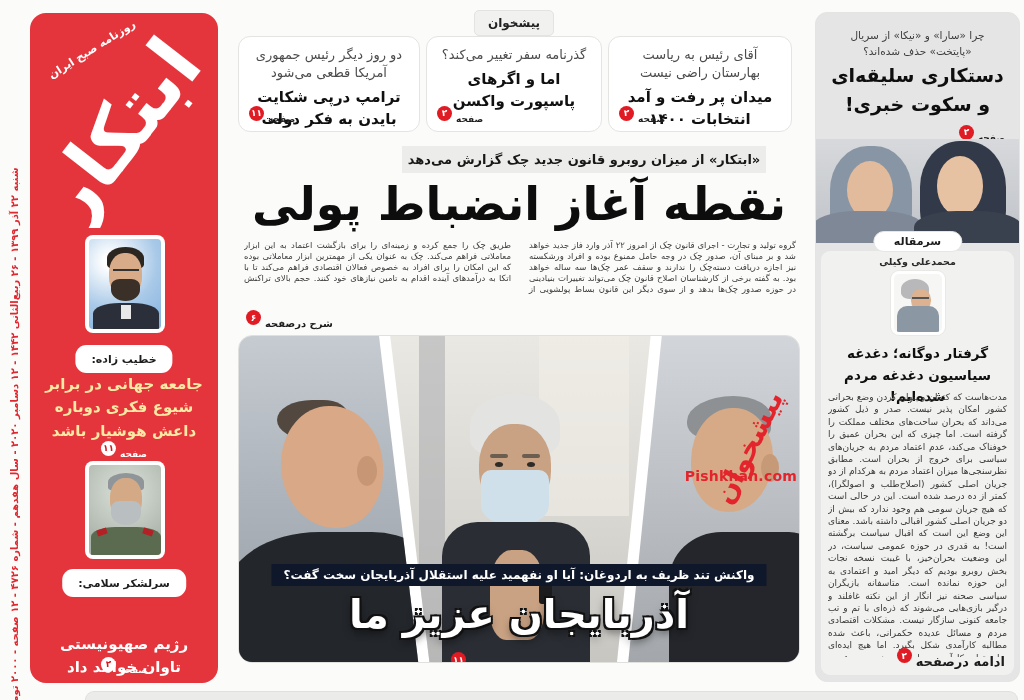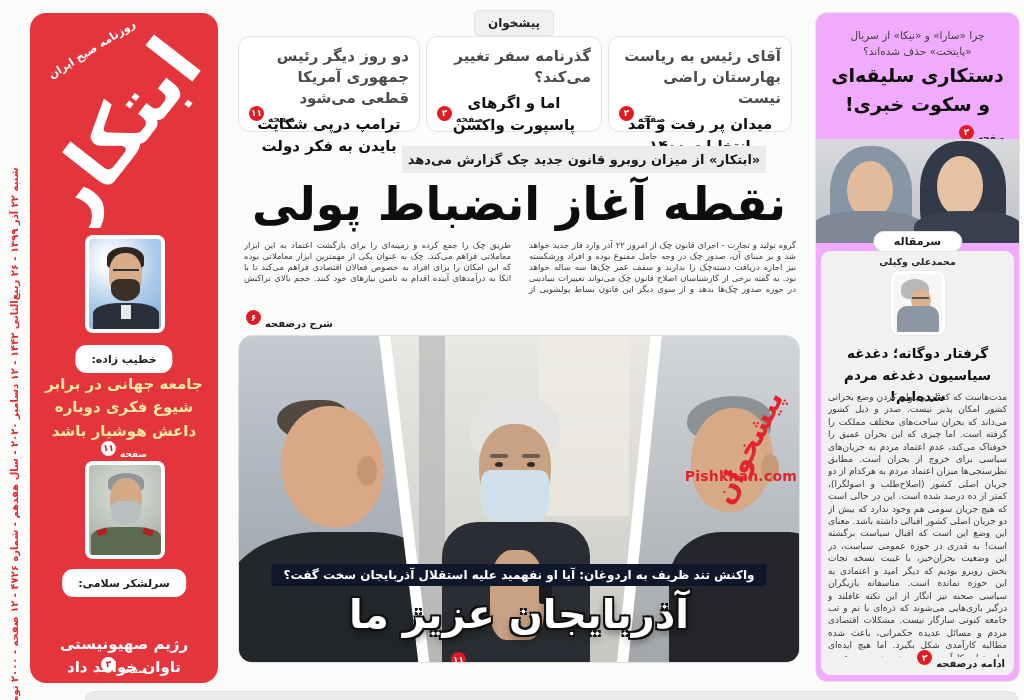--- a/index.html
+++ b/index.html
@@ -58,21 +58,21 @@
   .pm1 { position:absolute; top:424px; left:50%; transform:translateX(-50%); }
   .pm2 { position:absolute; top:640px; left:50%; transform:translateX(-50%); }
 
   
   .tab { position:absolute; left:474px; top:10px; width:80px; height:26px; background:#f1f1ef;
     border:1px solid #e3e3e1; border-radius:5px; font-size:12px; font-weight:bold; color:#222;
     display:flex; align-items:center; justify-content:center; }
   .news-box { position:absolute; top:36px; height:96px; background:#fff; border:1px solid #e4e4e2;
     border-radius:12px; padding:9px 10px 6px; }
   .nb1 { left:238px; width:182px; } .nb2 { left:426px; width:176px; } .nb3 { left:608px; width:184px; }
-  .news-box .kicker { font-size:15px; color:#4c4c4c; line-height:1.4;font-weight:bold; }
+  .news-box .kicker { font-size:13px; color:#4c4c4c; text-align:center; line-height:1.4; }
   .news-box h3 { font-size:15px; color:#101010; text-align:center; line-height:1.45; margin-top:5px; font-weight:bold; }
   .news-box .pmark { position:absolute; bottom:7px; left:10px; }
 
   
   .kicker-bar { position:absolute; left:402px; top:146px; width:364px; height:27px;
     background:#ececea; display:flex; align-items:center; justify-content:center;
     font-size:13px; font-weight:bold; color:#181818; }
   .main-headline { position:absolute; left:238px; top:176px; width:562px; text-align:center;
     font-size:46px; font-weight:bold; color:#0d0d0d; line-height:1.25; }
   .lead { position:absolute; left:244px; top:240px; width:552px; height:62px; overflow:hidden;
@@ -120,21 +120,21 @@
     background:#0f172a; color:#fff; font-size:12px; font-weight:bold; padding:4px 12px; white-space:nowrap; }
   .photo-headline { position:absolute; top:254px; left:0; width:100%; text-align:center;
     font-size:40px; font-weight:bold; color:#fff; line-height:1.2;
     text-shadow:-2px -2px 0 #111, 2px -2px 0 #111, -2px 2px 0 #111, 2px 2px 0 #111, 0 4px 8px rgba(0,0,0,.55); }
   .photo-pmark { position:absolute; top:312px; left:212px; color:#fff; }
   .photo-pmark .circle { background:#e01b23; color:#fff; }
   .photo-pmark .lbl { font-size:10px; }
 
   
   .right-box { position:absolute; left:815px; top:12px; width:205px; height:670px;
-    background:#f0abfc; border:1px solid #e4e4e2; border-radius:12px; overflow:hidden; }
+    background:#e5e5e5; border:1px solid #e4e4e2; border-radius:12px; overflow:hidden; }
   .rc-kicker { position:absolute; top:14px; left:0; width:100%; padding:0 16px; text-align:center;
     font-size:10.5px; color:#3e3e3e; line-height:1.55; }
   .rc-headline { position:absolute; top:48px; left:0; width:100%; padding:0 10px; text-align:center;
     font-size:19px; font-weight:bold; color:#0e0e0e; line-height:1.5; }
   .rc-pmark { position:absolute; top:108px; right:14px; }
   .girls { position:absolute; top:126px; left:0; width:100%; height:104px;
     background:linear-gradient(180deg,#d7d9dc,#bfc2c7); overflow:hidden; }
   .g1-scarf { position:absolute; left:14px; top:7px; width:82px; height:96px; background:#8795a5; border-radius:46% 46% 30% 30%; }
   .g1-face { position:absolute; left:31px; top:22px; width:46px; height:58px; background:#e2bb9c; border-radius:50%; }
   .g1-body { position:absolute; left:-4px; top:72px; width:112px; height:40px; background:#7e8896; border-radius:40% 40% 0 0; }
@@ -152,21 +152,21 @@
   .au-art { position:relative; width:100%; height:100%; background:#f6f6f4; border-radius:5px; overflow:hidden; }
   .au-hair { position:absolute; left:7px; top:5px; width:28px; height:20px; background:#b8b8ba; border-radius:50% 50% 30% 30%; }
   .au-face { position:absolute; left:17px; top:15px; width:20px; height:22px; background:#dcb291; border-radius:48%; }
   .au-glasses { position:absolute; left:18px; top:23px; width:17px; height:5px; border-top:2px solid #555; }
   .au-body { position:absolute; left:3px; top:32px; width:42px; height:28px; background:#8b97a3; border-radius:10px 10px 0 0; }
   .ed-headline { position:absolute; top:330px; left:0; width:100%; padding:0 10px; text-align:center; z-index:2;
     font-size:13.5px; font-weight:bold; color:#0f0f0f; line-height:1.6; }
   .ed-body { position:absolute; top:378px; left:12px; right:12px; height:266px; overflow:hidden; z-index:2;
     font-size:9px; line-height:1.38; color:#373737; text-align:justify; }
   .ed-continue { position:absolute; bottom:12px; right:14px; z-index:2; }
-  .ed-continue .lbl { font-size:10px; }
+  .ed-continue .lbl { font-size:13px; }
 
   .bottom-strip { position:absolute; left:85px; top:691px; width:933px; height:9px;
     background:#ebebe9; border:1px solid #e0e0de; border-bottom:none; border-radius:9px 9px 0 0; }
 </style>
 </head>
 <body>
 
 <div class="page">
 
   <div class="date-strip">شنبه ۲۲ آذر ۱۳۹۹ - ۲۶ ربیع‌الثانی ۱۴۴۲ - ۱۲ دسامبر ۲۰۲۰ - سال هفدهم - شماره ۴۷۲۶ - ۱۲ صفحه - ۲۰۰۰ تومان</div>

